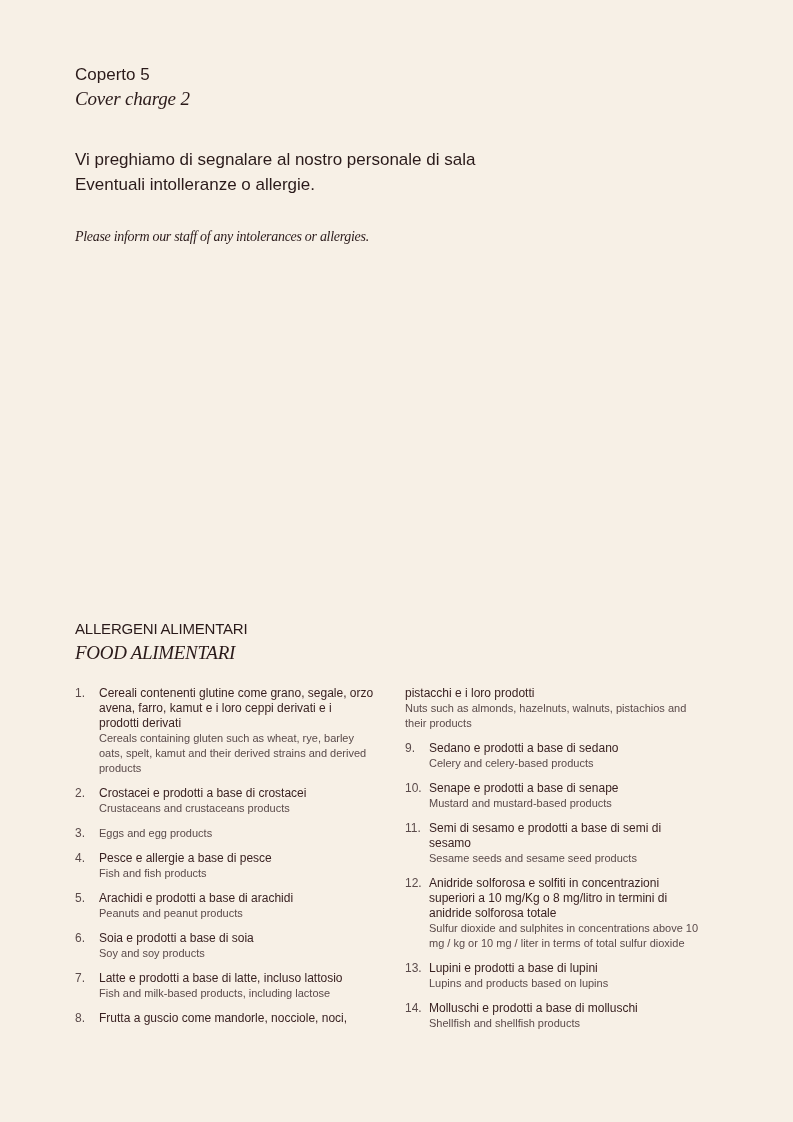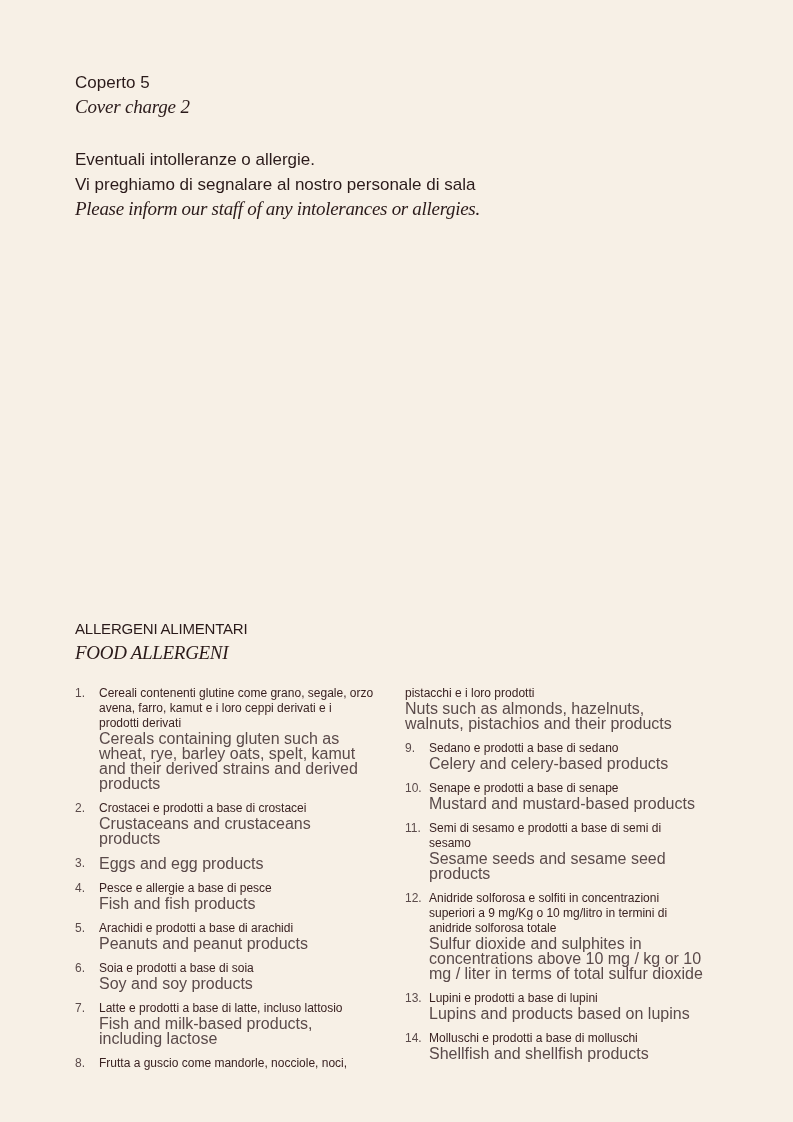--- a/index.html
+++ b/index.html
@@ -15,21 +15,21 @@
       position: relative;
       overflow: hidden;
     }
     .it-serif {
       font-family: "Liberation Serif", "DejaVu Serif", serif;
       font-style: italic;
     }
     #cover {
       position: absolute;
       left: 75px;
-      top: 72px;
+      top: 64px;
     }
     #cover .it-label {
       font-size: 17px;
       line-height: 22px;
       color: #2a1a1a;
     }
     #cover .en-label {
       font-size: 19px;
       line-height: 24px;
       margin-top: 1px;
@@ -38,23 +38,24 @@
     #notice {
       position: absolute;
       left: 75px;
       top: 147px;
     }
     #notice .line {
       font-size: 17px;
       line-height: 25px;
     }
     #notice .en-line {
-      font-size: 19px;
+      font-size: 14px;
       line-height: 24px;
       letter-spacing: -0.3px;
+      margin-top: 28px;
     }
     #allergens-heading {
       position: absolute;
       left: 75px;
       top: 618px;
     }
     #allergens-heading .it-title {
       font-size: 15px;
       line-height: 22px;
       letter-spacing: -0.2px;
@@ -82,43 +83,43 @@
       color: #5a4a4a;
     }
     .body { flex: 1; }
     .it-text {
       font-size: 12px;
       line-height: 15px;
       font-weight: normal;
       color: #3a2222;
     }
     .en-text {
-      font-size: 16px;
+      font-size: 11px;
       line-height: 15px;
       color: #5a4a4a;
     }
     .continuation { margin-bottom: 10px; }
   </style>
 </head>
 <body>
 
 <div id="cover">
   <div class="it-label">Coperto 5</div>
   <div class="en-label it-serif">Cover charge 2</div>
 </div>
 
 <div id="notice">
+  <div class="line">Vi preghiamo di segnalare al nostro personale di sala</div>
   <div class="line">Eventuali intolleranze o allergie.</div>
-  <div class="line">Vi preghiamo di segnalare al nostro personale di sala</div>
   <div class="en-line it-serif">Please inform our staff of any intolerances or allergies.</div>
 </div>
 
 <div id="allergens-heading">
   <div class="it-title">ALLERGENI ALIMENTARI</div>
-  <div class="en-title it-serif">FOOD ALLERGENI</div>
+  <div class="en-title it-serif">FOOD ALIMENTARI</div>
 </div>
 
 <div id="col-left" class="col">
   <div class="item">
     <div class="num">1.</div>
     <div class="body">
       <div class="it-text">Cereali contenenti glutine come grano, segale, orzo avena, farro, kamut e i loro ceppi derivati e i prodotti derivati</div>
       <div class="en-text">Cereals containing gluten such as wheat, rye, barley oats, spelt, kamut and their derived strains and derived products</div>
     </div>
   </div>
@@ -193,21 +194,21 @@
   <div class="item">
     <div class="num">11.</div>
     <div class="body">
       <div class="it-text">Semi di sesamo e prodotti a base di semi di sesamo</div>
       <div class="en-text">Sesame seeds and sesame seed products</div>
     </div>
   </div>
   <div class="item">
     <div class="num">12.</div>
     <div class="body">
-      <div class="it-text">Anidride solforosa e solfiti in concentrazioni superiori a 9 mg/Kg o 10 mg/litro in termini di anidride solforosa totale</div>
+      <div class="it-text">Anidride solforosa e solfiti in concentrazioni superiori a 10 mg/Kg o 8 mg/litro in termini di anidride solforosa totale</div>
       <div class="en-text">Sulfur dioxide and sulphites in concentrations above 10 mg / kg or 10 mg / liter in terms of total sulfur dioxide</div>
     </div>
   </div>
   <div class="item">
     <div class="num">13.</div>
     <div class="body">
       <div class="it-text">Lupini e prodotti a base di lupini</div>
       <div class="en-text">Lupins and products based on lupins</div>
     </div>
   </div>

